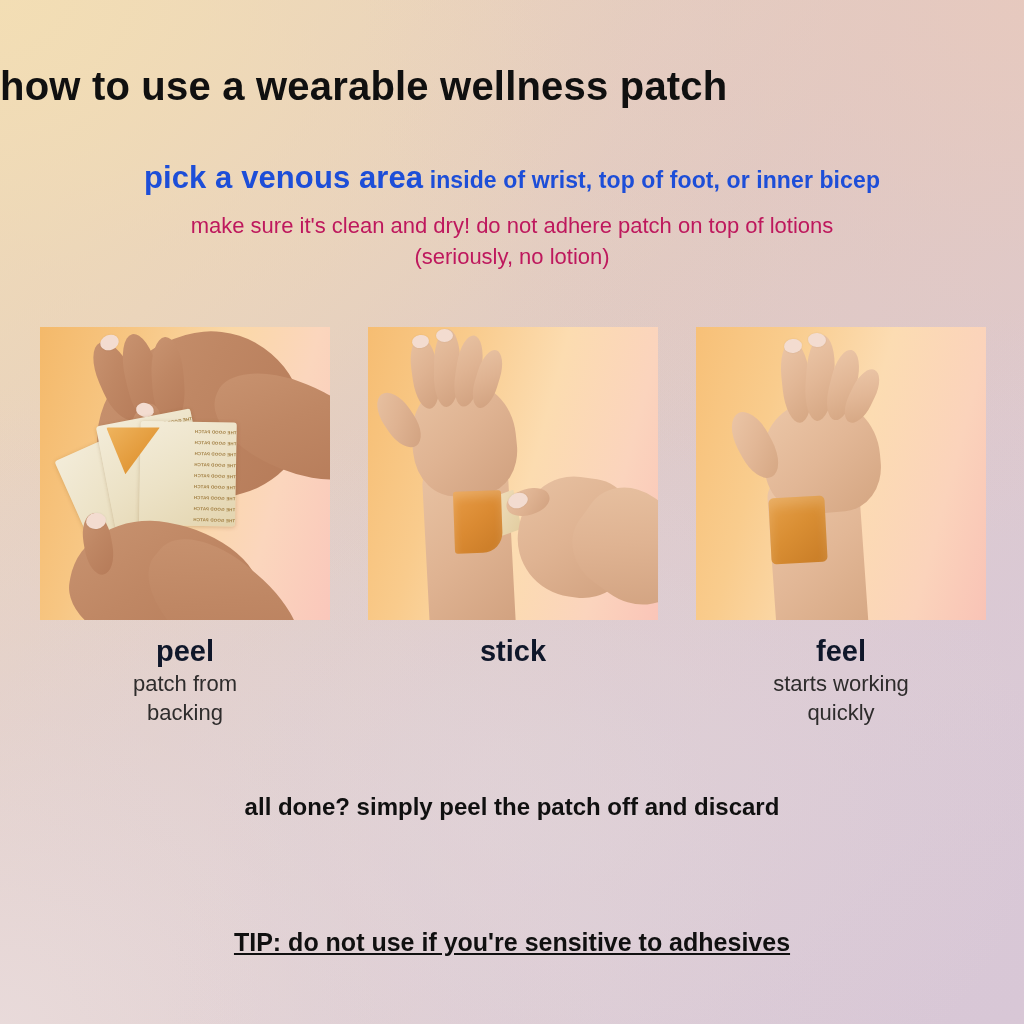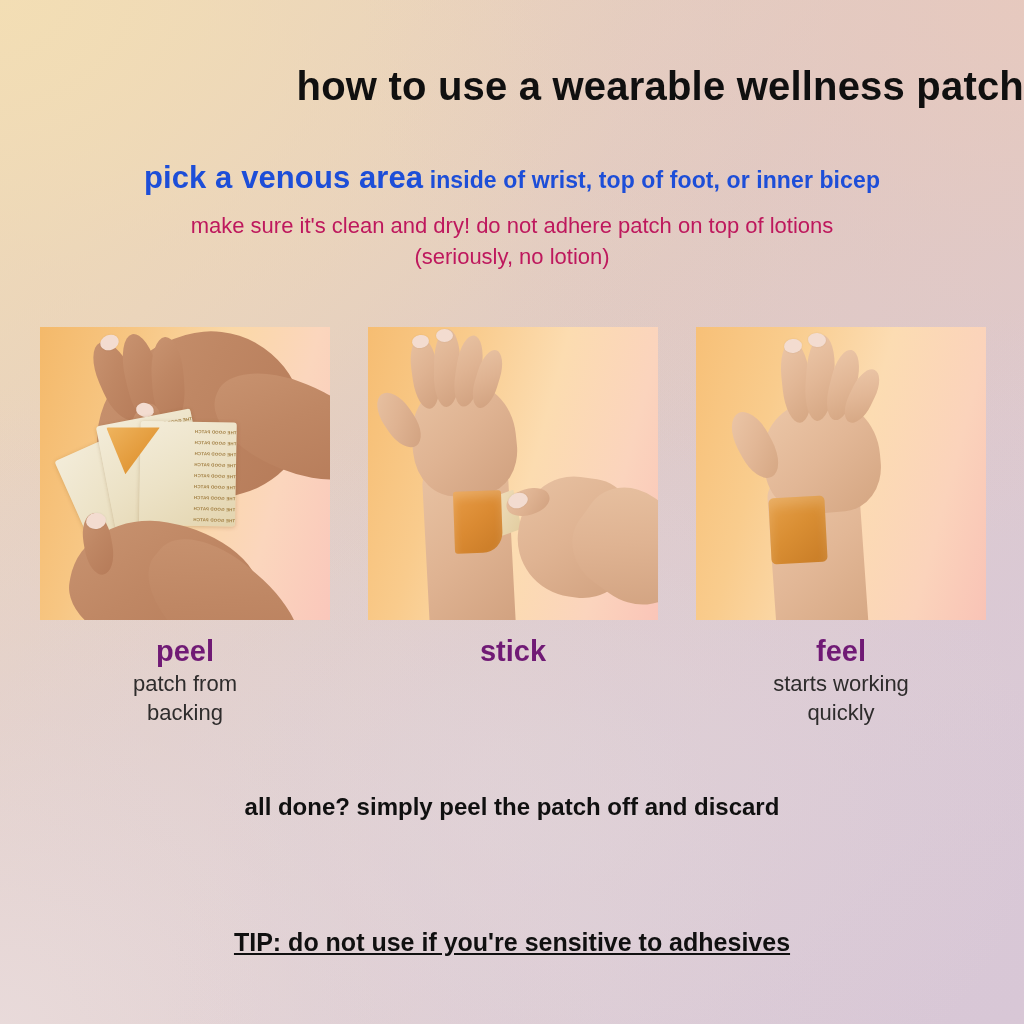--- a/index.html
+++ b/index.html
@@ -16,21 +16,21 @@
   .g2 { background:radial-gradient(120% 95% at 0% 0%, rgba(243,222,180,0.95) 0%, rgba(238,216,184,0.55) 28%, rgba(232,208,190,0.16) 52%, rgba(0,0,0,0) 72%); }
   .g3 { background:radial-gradient(105% 85% at 100% 0%, rgba(231,201,190,0.92) 0%, rgba(228,199,192,0.45) 30%, rgba(0,0,0,0) 62%); }
   .g4 { background:radial-gradient(115% 95% at 0% 100%, rgba(233,219,219,0.95) 0%, rgba(229,214,216,0.5) 32%, rgba(0,0,0,0) 66%); }
   .g5 { background:radial-gradient(120% 100% at 100% 100%, rgba(216,199,214,0.95) 0%, rgba(219,203,216,0.5) 34%, rgba(0,0,0,0) 70%); }
   .g6 { background:radial-gradient(75% 55% at 50% 78%, rgba(226,214,218,0.55) 0%, rgba(0,0,0,0) 70%); }
 
   #page { position:relative; z-index:2; width:1024px; height:1024px; }
 
   
   .title {
-    position:absolute; left:0; top:64px; width:1024px; text-align:right;
+    position:absolute; left:0; top:64px; width:1024px; text-align:left;
     font-size:40px; font-weight:700; color:#101010; letter-spacing:.2px;
   }
   .subhead {
     position:absolute; left:0; top:160px; width:1024px; text-align:center;
     color:#1d4ed8; white-space:nowrap;
   }
   .subhead .big { font-size:31px; font-weight:700; letter-spacing:.1px; }
   .subhead .small { font-size:23px; font-weight:700; letter-spacing:.1px; }
   .body-note {
     position:absolute; left:0; top:210px; width:1024px; text-align:center;
@@ -201,21 +201,21 @@
     box-shadow:inset 0 8px 12px rgba(255,255,255,.16);
   }
 
   
   .captions { position:absolute; left:40px; top:634px; width:946px; height:110px; }
   .cap { position:absolute; top:0; width:290px; text-align:center; }
   .cap.c-1 { left:0; }
   .cap.c-2 { left:328px; }
   .cap.c-3 { left:656px; }
   .cap .word {
-    font-size:29px; font-weight:700; color:#701a75; line-height:1.18;
+    font-size:29px; font-weight:700; color:#0f172a; line-height:1.18;
     margin-bottom:2px;
   }
   .cap .desc {
     font-size:22px; font-weight:300; color:#2e2c2c; line-height:1.3;
   }
   .cap.c-2 .desc, .cap.c-2 .word { width:330px; margin-left:-20px; }
 </style>
 </head>
 <body>
 

